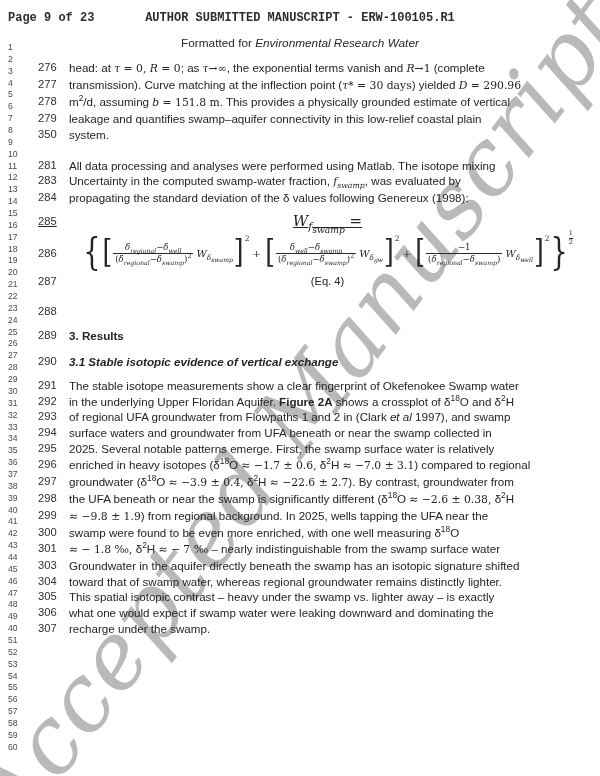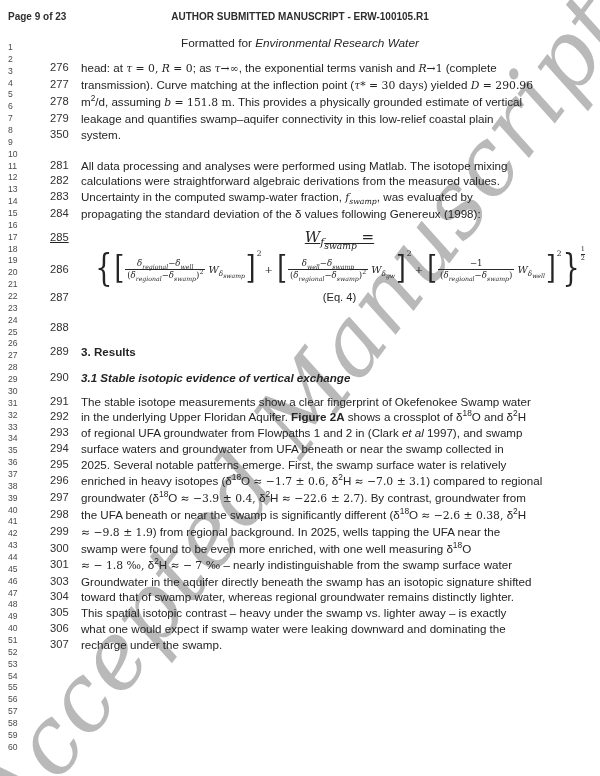--- a/index.html
+++ b/index.html
@@ -4,28 +4,28 @@
 <style>
   html,body{margin:0;padding:0;background:#e8e8e8;}
   .page{position:relative;width:600px;height:776px;background:#ffffff;overflow:hidden;
         font-family:"Liberation Sans",sans-serif;color:#222;margin:0 auto;}
   
   .watermark{position:absolute;left:298px;top:412px;z-index:1;
              transform:translate(-50%,-50%) rotate(-53deg);
              font-family:"DejaVu Serif",serif;font-style:italic;font-size:92px;
              white-space:nowrap;letter-spacing:1px;pointer-events:none;}
   
-  .header{position:absolute;top:11px;left:0;width:100%;height:14px;font-size:10px;z-index:2;}
+  .header{position:absolute;top:11px;left:0;width:100%;height:14px;font-size:12px;z-index:2;font-family:Liberation Mono, monospace;}
   .page-label{position:absolute;left:8px;top:0;font-weight:700;color:#2e2e2e;}
   .header-center{position:absolute;left:0;top:0;width:100%;text-align:center;font-weight:700;color:#2e2e2e;}
   .subheader{position:absolute;top:36px;left:0;width:100%;text-align:center;font-size:11.8px;color:#262626;z-index:2;}
   
   .margin-numbers{position:absolute;left:8px;top:42px;font-size:8.6px;line-height:11.86px;color:#4a4a4a;z-index:2;}
   
-  .content{position:absolute;left:50px;top:60px;width:548px;z-index:2;
+  .content{position:absolute;left:38px;top:60px;width:548px;z-index:2;
            font-size:11.6px;line-height:15.9px;color:#242424;}
   .row{display:flex;align-items:flex-start;}
   .row .num{flex:0 0 20px;font-size:11.2px;color:#303030;white-space:nowrap;}
   .row .txt{flex:1;padding-left:11px;white-space:nowrap;}
   .block{margin-top:0;}
   .b-paragraph{margin-top:15px;}
   .block:first-child{margin-top:0;}
   .b-eq-intro{margin-top:8px;text-decoration:underline;}
   .b-equation{margin-top:4px;}
   .b-eq-label{margin-top:0;}
@@ -156,24 +156,20 @@
           <div class="num">350</div>
           <div class="txt">system.</div>
         </div>
       </div>
       <div class="block b-paragraph">
         <div class="row">
           <div class="num">281</div>
           <div class="txt">All data processing and analyses were performed using Matlab. The isotope mixing</div>
         </div>
         <div class="row">
-          <div class="num">282</div>
-          <div class="txt">calculations were straightforward algebraic derivations from the measured values.</div>
-        </div>
-        <div class="row">
           <div class="num">283</div>
           <div class="txt">Uncertainty in the computed swamp-water fraction, <span class="m"><i>f</i><sub><i>swamp</i></sub></span>, was evaluated by</div>
         </div>
         <div class="row">
           <div class="num">284</div>
           <div class="txt">propagating the standard deviation of the δ values following Genereux (1998):</div>
         </div>
       </div>
       <div class="block b-eq-intro">
         <div class="row">

